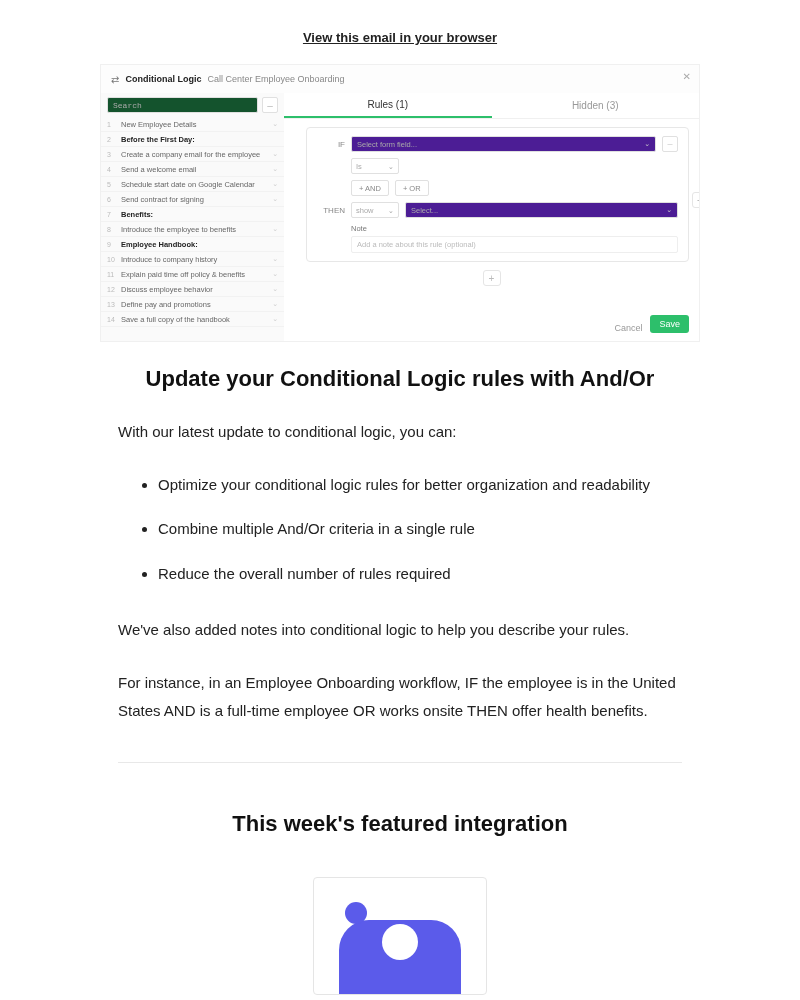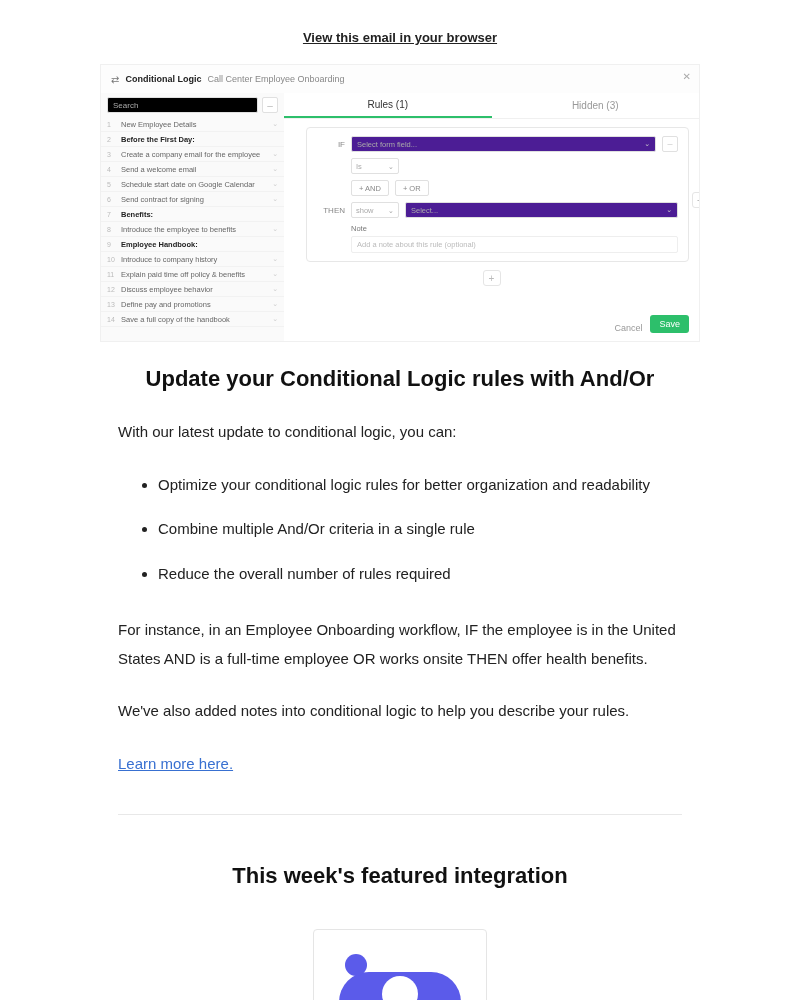--- a/index.html
+++ b/index.html
@@ -45,22 +45,22 @@
     font-size: 10px; color: #aaa;
   }
   .hero-left {
     position: absolute;
     top: 28px; bottom: 0; left: 0;
     width: 183px;
     background: #fafafa;
   }
   .hero-searchrow { display:flex; gap:4px; padding:4px 6px; }
   .hero-search {
-    flex:1; height:16px; background:#000000; border:1px solid #e0e0e0; border-radius:2px;
-    padding:0 5px; font-size:8px; color:#aaa; display:flex; align-items:center;
+    flex:1; height:16px; background:#14532d; border:1px solid #e0e0e0; border-radius:2px;
+    padding:0 5px; font-size:8px; color:#aaa; display:flex; align-items:center;font-family:Liberation Mono, monospace;
   }
   .hero-square {
     width:16px; height:16px; background:#fff; border:1px solid #e0e0e0; border-radius:2px;
     display:flex; align-items:center; justify-content:center; color:#bbb; font-size:10px;
   }
   .hero-list { padding: 0 0 0 0; }
   .hero-li {
     display:flex; align-items:center; height:15px;
     border-bottom: 1px solid #f2f2f2;
     padding: 0 6px;
@@ -300,23 +300,22 @@
 
 <h2 class="headline">Update your Conditional Logic rules with And/Or</h2>
 
 <div class="body-text">
   <p>With our latest update to conditional logic, you can:</p>
   <ul id="bullet-list">
       <li>Optimize your conditional logic rules for better organization and readability</li>
       <li>Combine multiple And/Or criteria in a single rule</li>
       <li>Reduce the overall number of rules required</li>
     </ul>
+  <p>We've also added notes into conditional logic to help you describe your rules.</p>
   <p>For instance, in an Employee Onboarding workflow, IF the employee is in the United States AND is a full-time employee OR works onsite THEN offer health benefits.</p>
-  <p>We've also added notes into conditional logic to help you describe your rules.</p>
-  <p><a href="#">Learn more here.</a></p>
 </div>
 
 <div class="divider"></div>
 
 <h2 class="headline2">This week's featured integration</h2>
 
 <div class="integration-card">
   <div class="integration-icon">
     <div class="integration-body"></div>
     <div class="integration-eye"></div>

